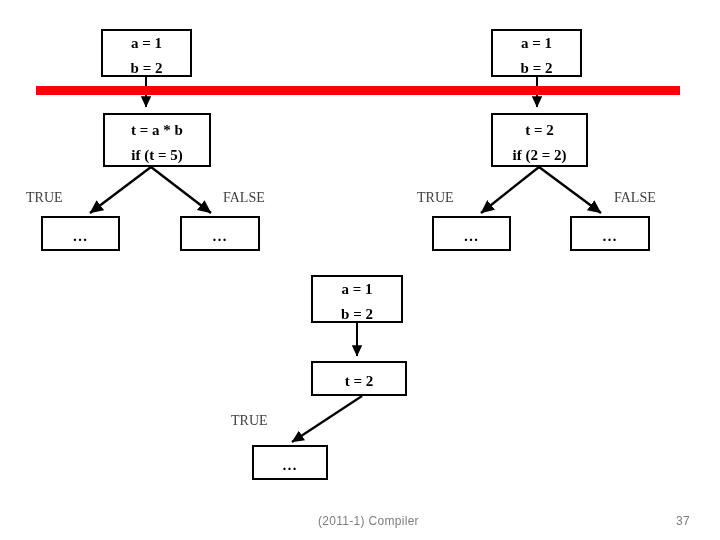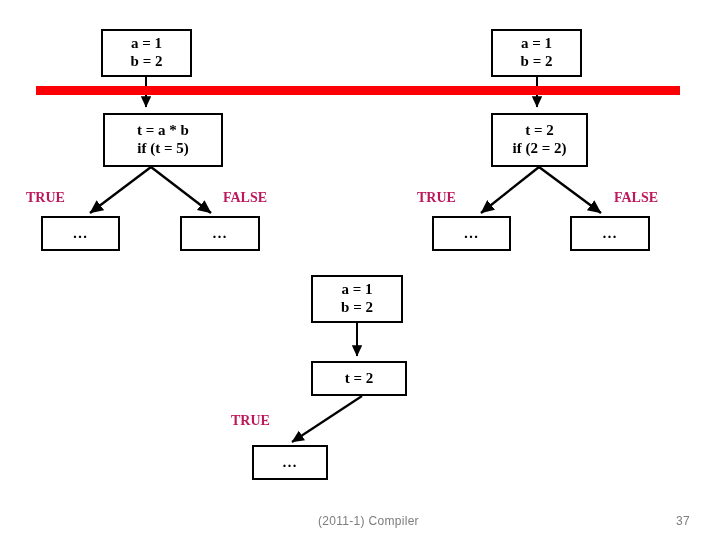--- a/index.html
+++ b/index.html
@@ -41,35 +41,36 @@
     justify-content: center;
     font-family: "Liberation Serif", serif;
     font-weight: bold;
     color: #000000;
     line-height: 1.18;
     white-space: nowrap;
   }
   .node .line {
     display: block;
     text-align: center;
+    margin-top: 7px;
   }
   .node.two-line { font-size: 15px; }
   .node.one-line { font-size: 15px; }
   .node.dots {
     font-size: 15px;
     letter-spacing: 1px;
     font-weight: bold;
   }
   
   .branch-label {
     position: absolute;
     font-family: "Liberation Serif", serif;
-    font-weight: bold;
+    font-weight: normal;
     font-size: 14px;
-    color: #be185d;
+    color: #404040;
     white-space: nowrap;
   }
   
   #red-bar {
     position: absolute;
     background: #fb0007;
   }
   
   .footer-text {
     position: absolute;
@@ -110,21 +111,21 @@
       <line x1="357" y1="323" x2="357" y2="356" stroke="#000000" stroke-width="2" marker-end="url(#arrowhead)"></line>
       <line x1="362" y1="396" x2="292" y2="442" stroke="#000000" stroke-width="2.2" marker-end="url(#arrowhead)"></line>
     </g>
   </svg>
 
   <div class="node two-line" style="left:101px; top:29px; width:91px; height:48px;">
     <span class="line">a = 1</span>
     <span class="line">b = 2</span>
   </div>
 
-  <div class="node two-line" style="left:103px; top:113px; width:120px; height:54px;">
+  <div class="node two-line" style="left:103px; top:113px; width:108px; height:54px;">
     <span class="line">t = a * b</span>
     <span class="line">if (t = 5)</span>
   </div>
 
   <div class="branch-label" style="left:26px; top:190px;">TRUE</div>
   <div class="branch-label" style="left:223px; top:190px;">FALSE</div>
 
   <div class="node dots" style="left:41px; top:216px; width:79px; height:35px;">
     <span class="line">…</span>
   </div>

